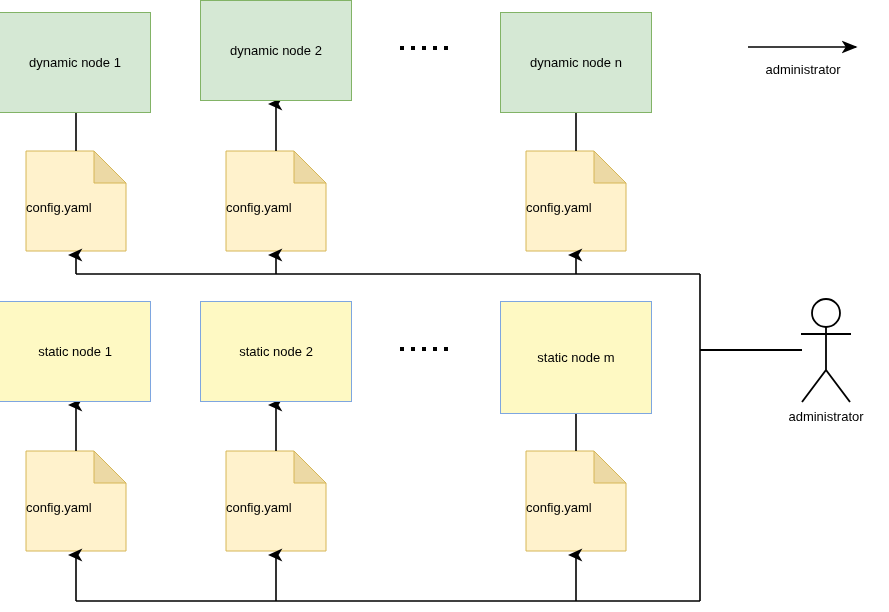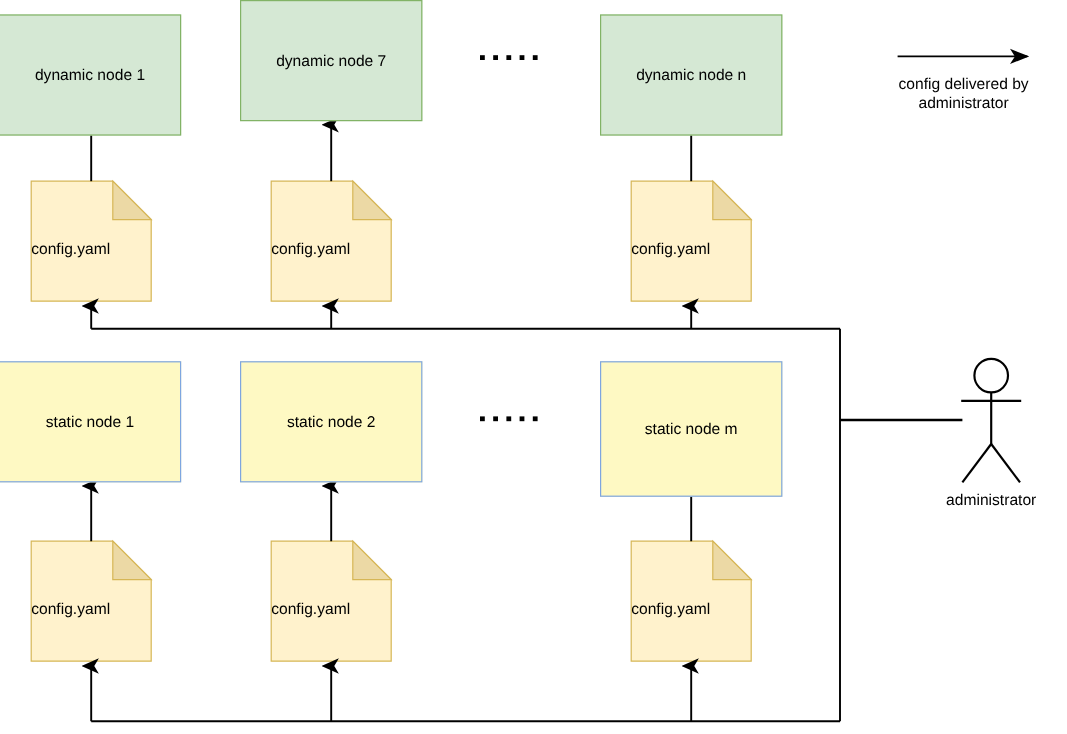--- a/index.html
+++ b/index.html
@@ -147,21 +147,21 @@
     <line x1="826" y1="370" x2="850" y2="402"></line>
   </g>
 
   <line x1="748" y1="47" x2="856" y2="47" stroke="#000000" stroke-width="1.6" marker-end="url(#arrowRight)"></line>
 </svg>
 
 <div class="node-box node-green" style="left:-1px; top:12px; width:152px; height:101px;">
   <span>dynamic node 1</span>
 </div>
 <div class="node-box node-green" style="left:200px; top:0px; width:152px; height:101px;">
-  <span>dynamic node 7</span>
+  <span>dynamic node 2</span>
 </div>
 <div class="node-box node-green" style="left:500px; top:0px; width:152px; height:101px;margin-top:12px;">
   <span>dynamic node n</span>
 </div>
 
 <div class="node-box node-blue" style="left:-1px; top:301px; width:152px; height:101px;">
   <span>static node 1</span>
 </div>
 <div class="node-box node-blue" style="left:200px; top:301px; width:152px; height:101px;">
   <span>static node 2</span>
@@ -187,17 +187,16 @@
   </div>
 <div class="dots-row" id="dots-static" style="left:400px; top:346px; width:48px; height:5px;">
     <i></i>
     <i></i>
     <i></i>
     <i></i>
     <i></i>
   </div>
 
 <div class="legend-label" style="left:733px; top:62px; width:140px;">
-  <div>config delivered by</div>
   <div>administrator</div>
 </div>
 
 <div class="actor-label" style="left:756px; top:409px; width:140px;">administrator</div>
 
 </body></html>

